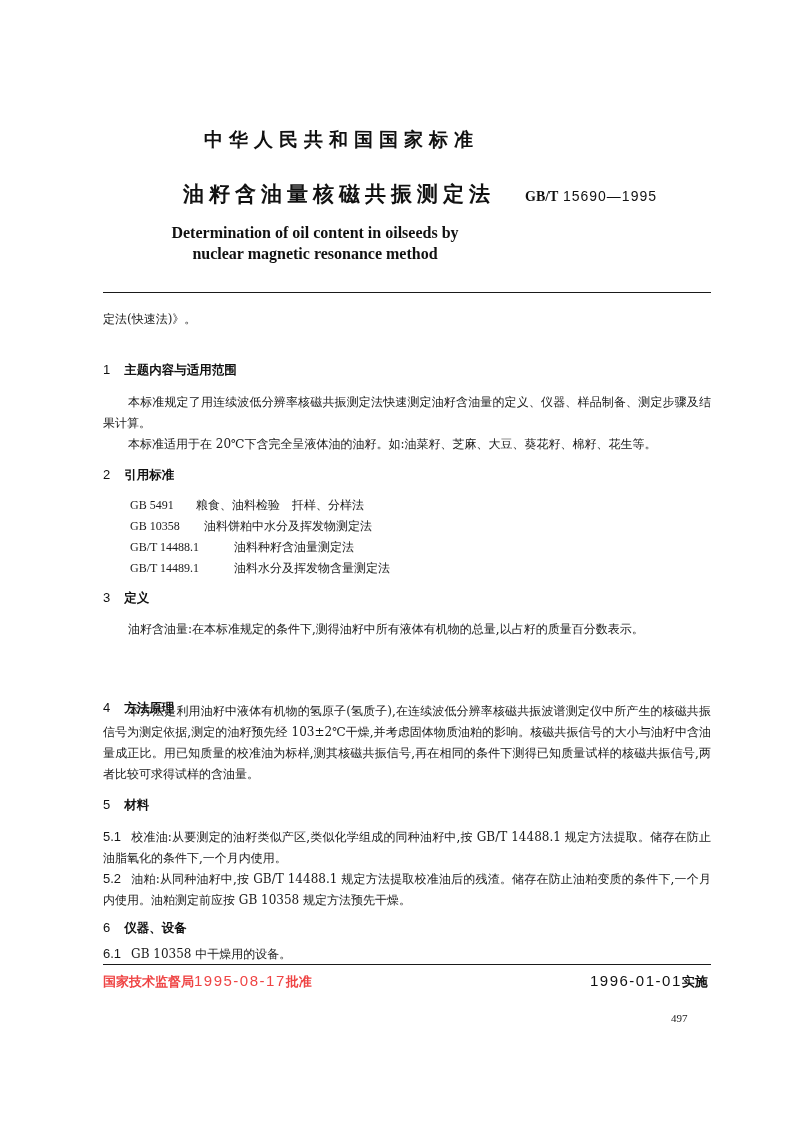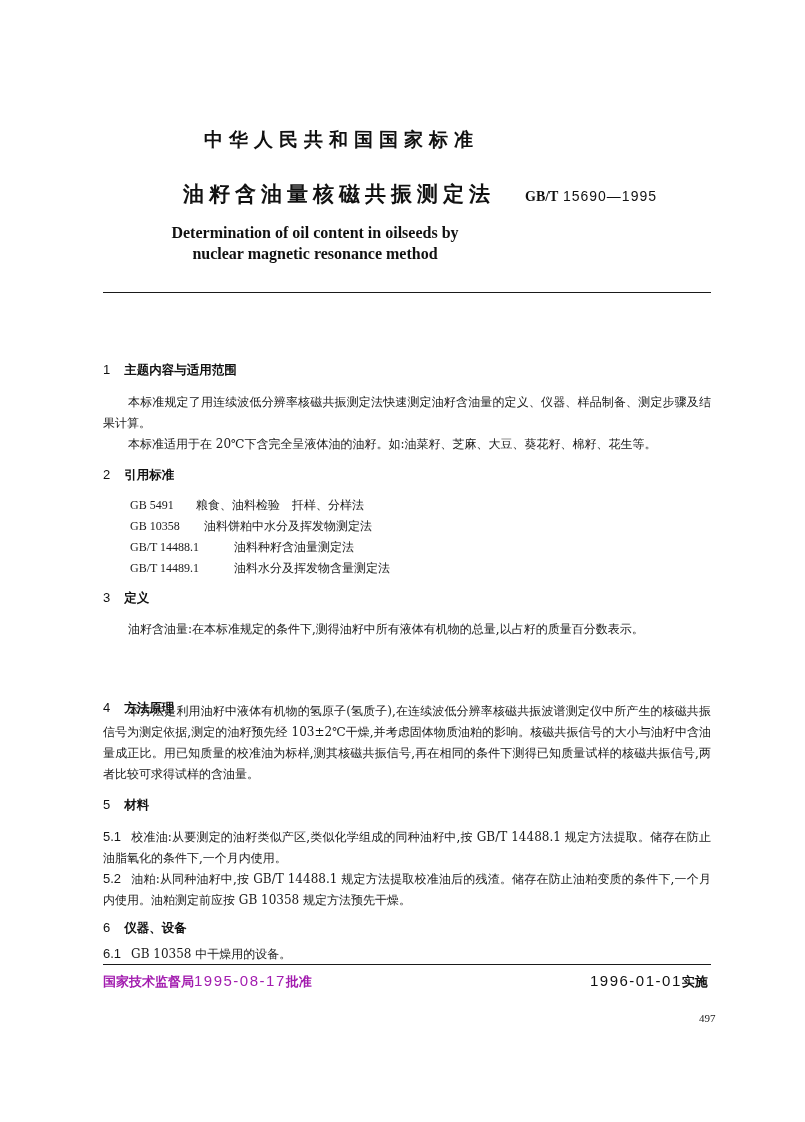--- a/index.html
+++ b/index.html
@@ -36,43 +36,44 @@
     }
     .indent { text-indent:25px; }
     .heading {
       left:103px; font-family:"DejaVu Sans", sans-serif; font-weight:bold; font-size:12.5px; color:#111;
     }
     .heading .hn { font-weight:normal; font-family:"Liberation Sans", sans-serif; font-size:13px; margin-right:14px; }
     .ref-row { left:130px; font-size:12px; line-height:21px; }
     .ref-row .code { font-family:"Liberation Serif", serif; display:inline-block; }
     .clause-num { font-family:"Liberation Sans", sans-serif; font-size:13px; margin-right:10px; }
     .footer-left {
-      left:103px; top:972px; font-family:"DejaVu Sans", sans-serif; font-weight:bold; font-size:13px; color:#a21caf;
+      left:103px; top:972px; font-family:"DejaVu Sans", sans-serif; font-weight:bold; font-size:13px; color:#ef4444;
     }
     .footer-left .date, .footer-right .date { font-family:"Liberation Sans", sans-serif; font-weight:normal; font-size:15px; letter-spacing:1.5px; }
     .footer-right {
       left:590px; top:972px; font-family:"DejaVu Sans", sans-serif; font-weight:bold; font-size:13px; color:#111;
     }
-    .page-num { left:671px; top:1012px; font-family:"Liberation Serif", serif; font-size:11px; color:#222;margin-left:28px; }
+    .page-num { left:671px; top:1012px; font-family:"Liberation Serif", serif; font-size:11px; color:#222; }
   </style>
 </head>
 <body>
 
 <div class="abs national">中华人民共和国国家标准</div>
 <div class="abs title-cn">油籽含油量核磁共振测定法</div>
 <div class="abs std-code">
   <span class="gb">GB/T</span>
   <span class="num">15690—1995</span>
 </div>
 <div class="abs title-en l1">Determination of oil content in oilseeds by</div>
 <div class="abs title-en l2">nuclear magnetic resonance method</div>
 
 <div class="abs rule top"></div>
 
 <div class="abs para" style="top:309px;">
+  <div>定法(快速法)》。</div>
 </div>
 
 <div class="abs heading" style="top:362px;">
   <span class="hn">1</span><span>主题内容与适用范围</span>
 </div>
 <div class="abs para indent" style="top:392px;">本标准规定了用连续波低分辨率核磁共振测定法快速测定油籽含油量的定义、仪器、样品制备、测定步骤及结果计算。</div>
 <div class="abs para indent" style="top:434px;">本标准适用于在 20℃下含完全呈液体油的油籽。如:油菜籽、芝麻、大豆、葵花籽、棉籽、花生等。</div>
 
 <div class="abs heading" style="top:467px;">
   <span class="hn">2</span><span>引用标准</span>

